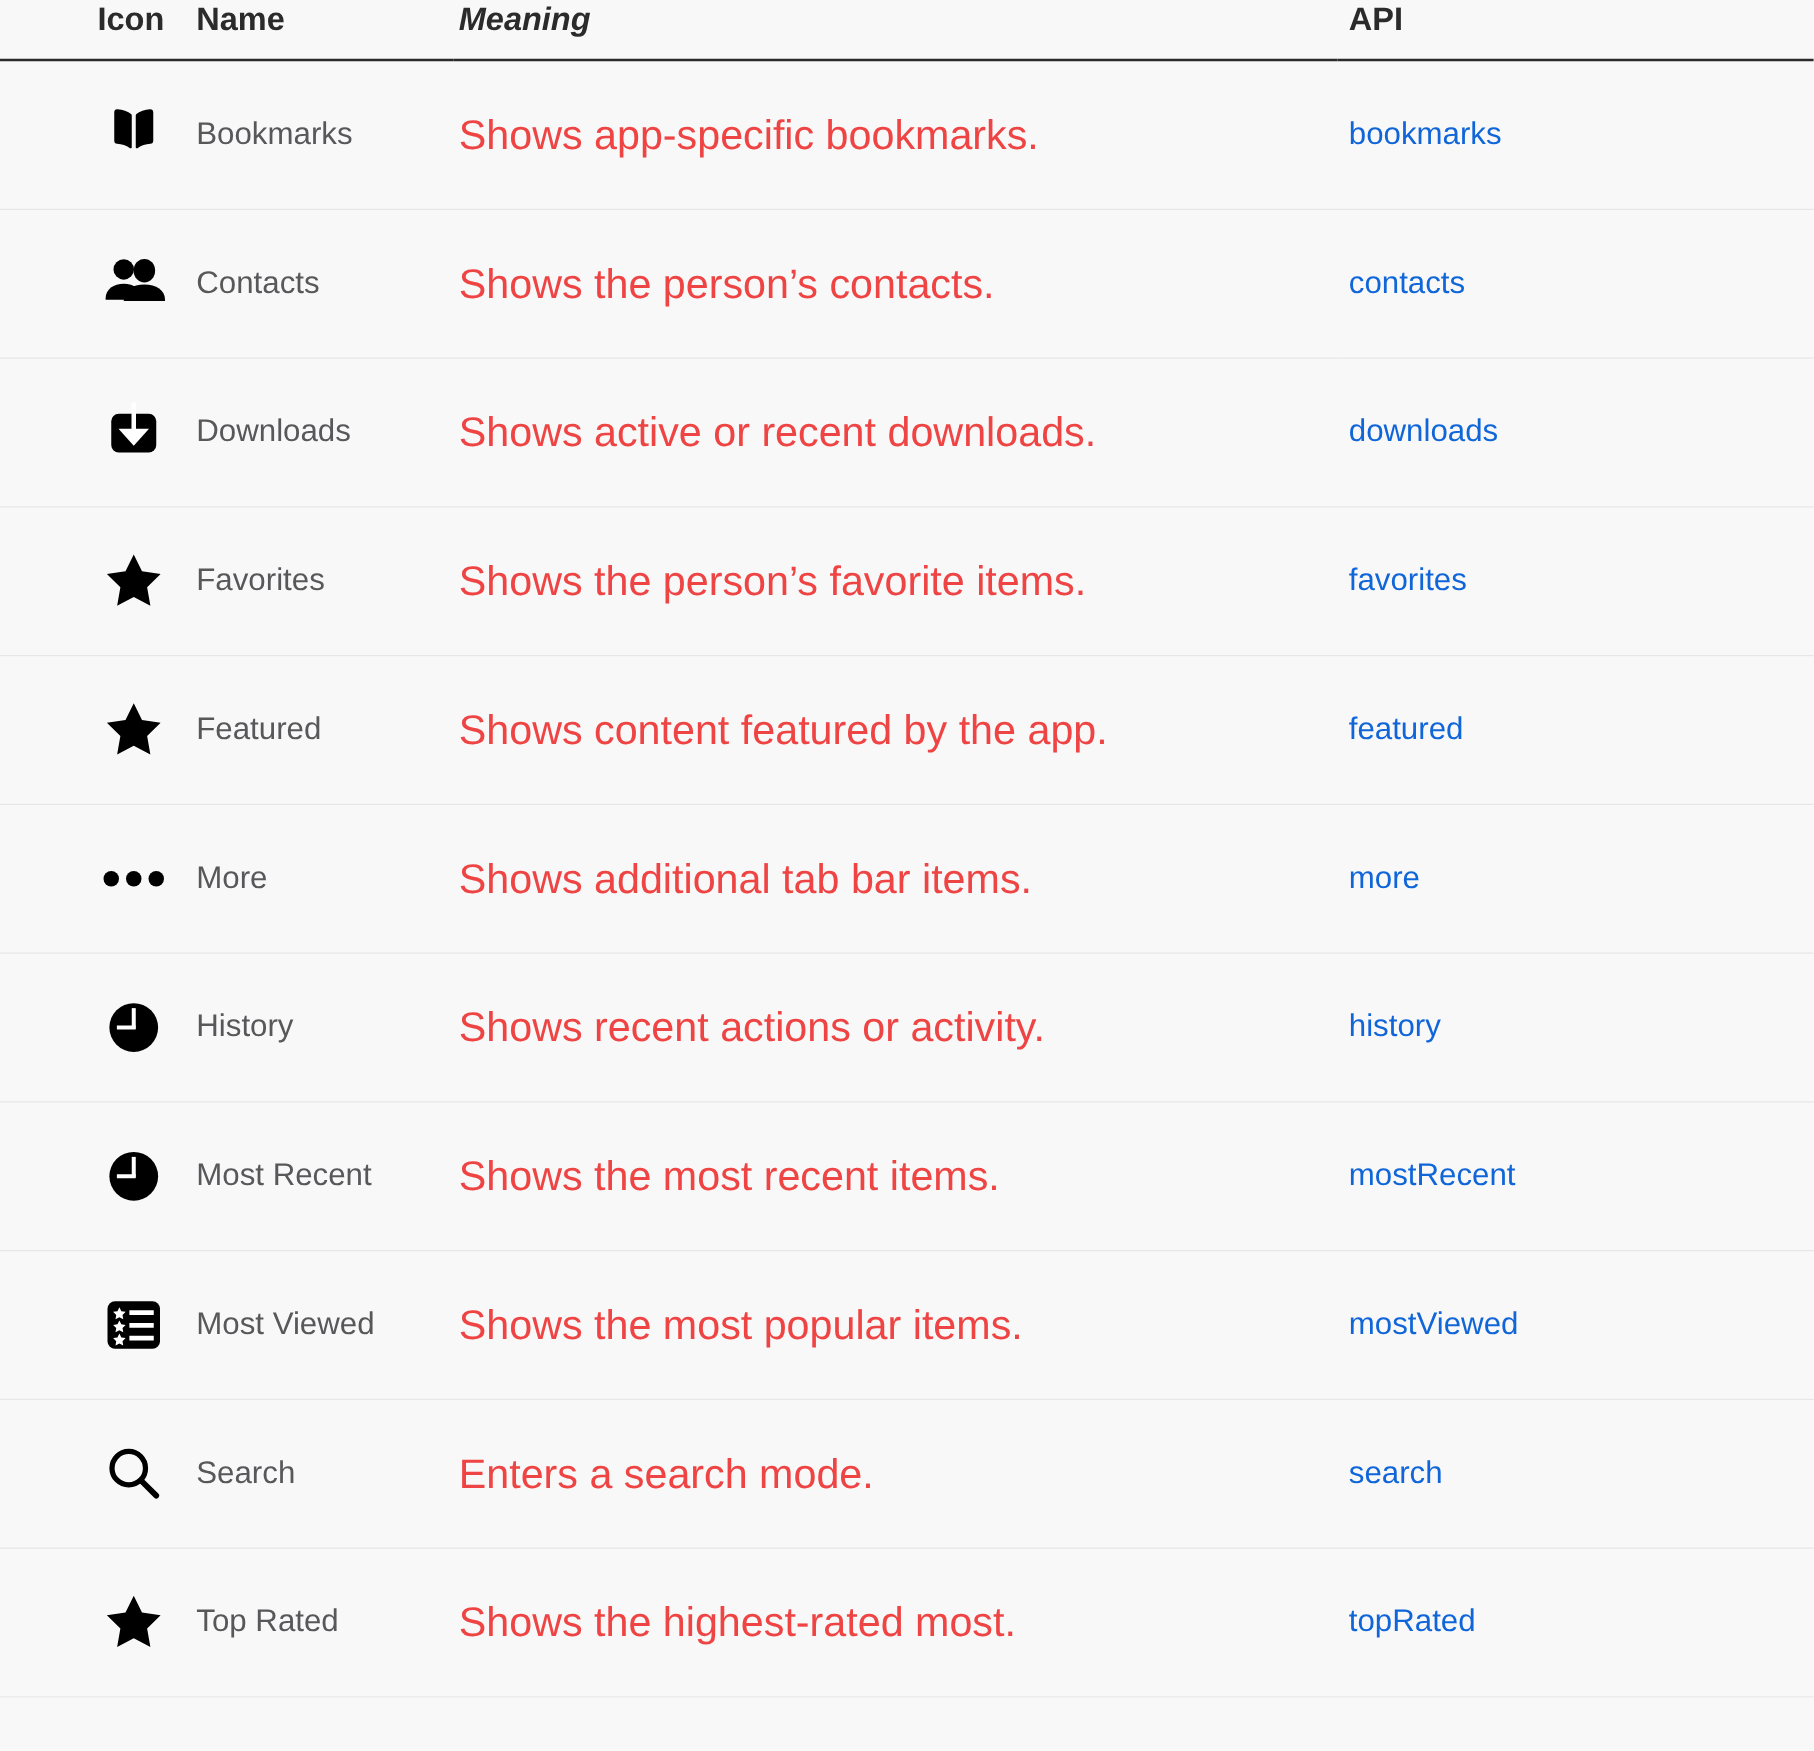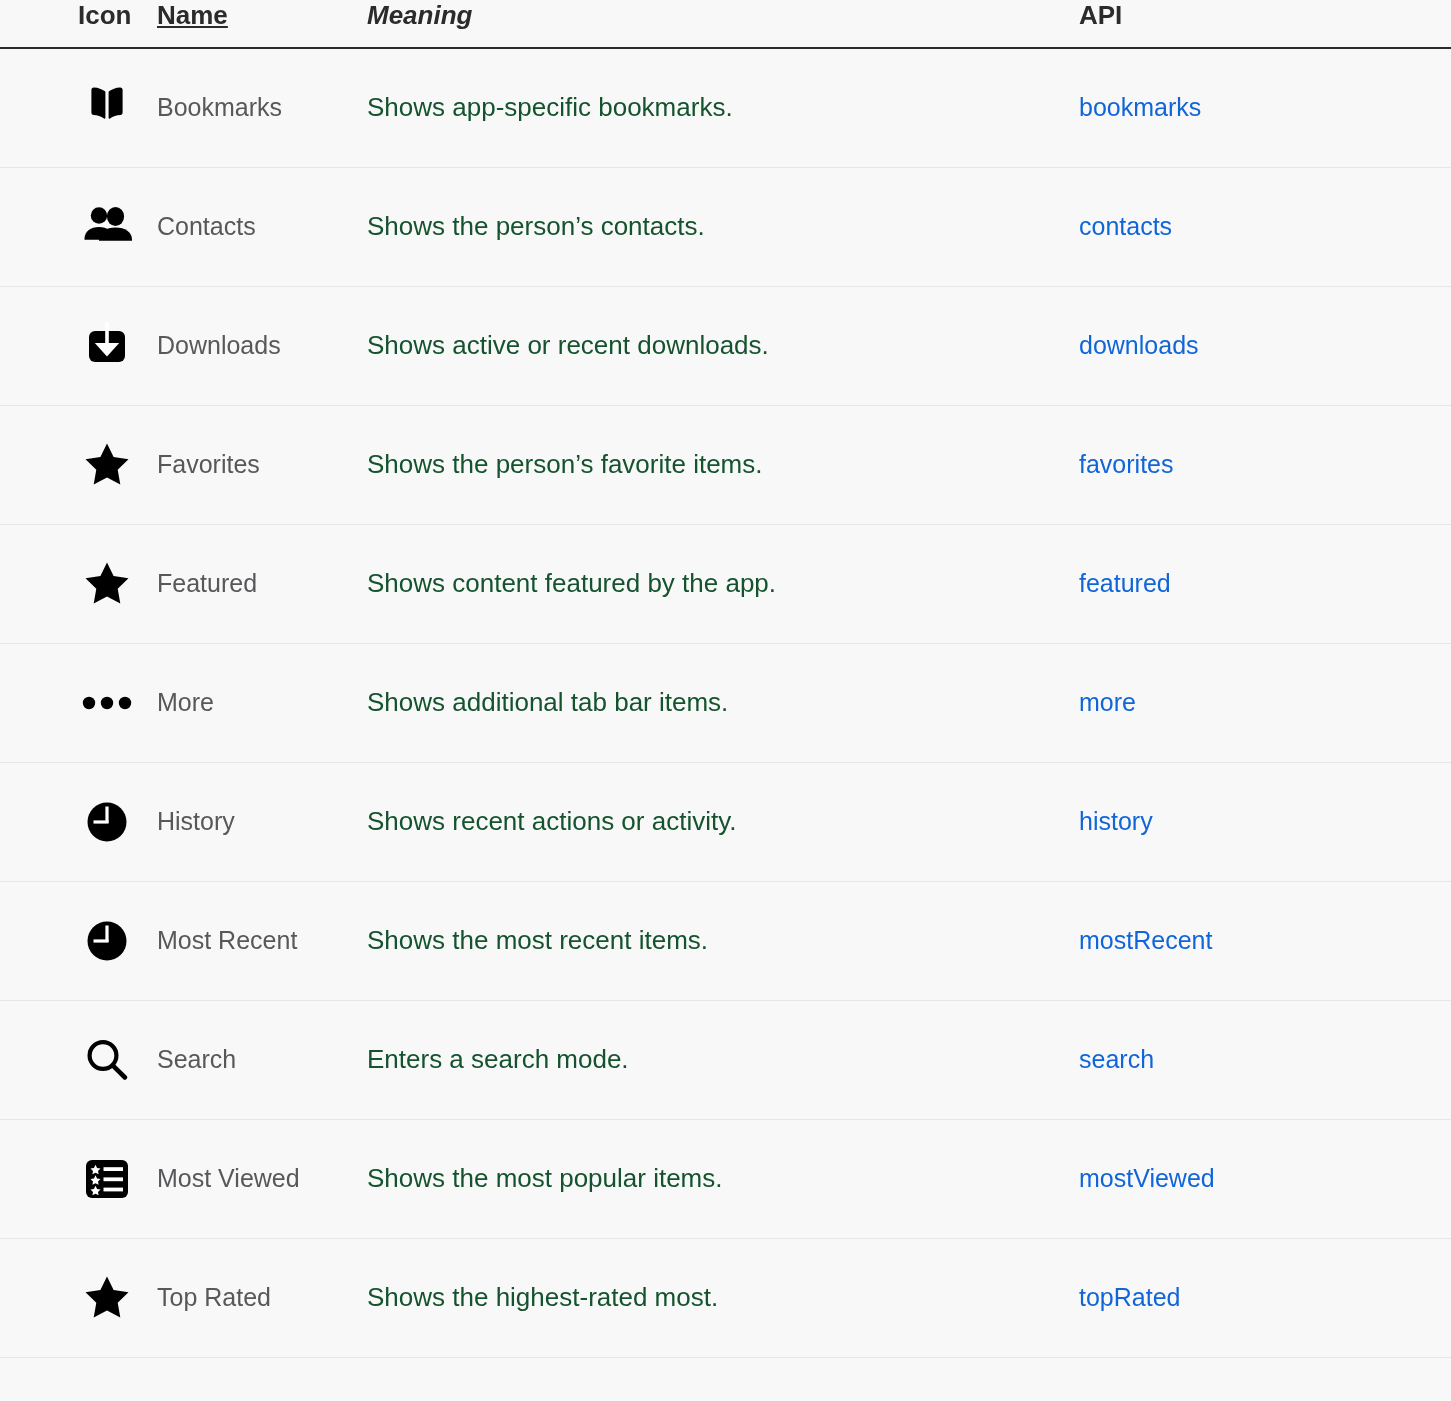--- a/index.html
+++ b/index.html
@@ -35,21 +35,21 @@
     font-weight: 700;
     color: #2b2b2b;
     padding: 0 0 16px 0;
     vertical-align: bottom;
     background: #f8f8f8;
   }
   thead tr {
     border-bottom: 2.5px solid #2b2b2b;
   }
   th.h-icon    { padding-left: 78px; margin-top: 32px; }
-  th.h-name    { padding-left: 9px; text-decoration: underline; }
+  th.h-name    { padding-left: 9px; }
   th.h-meaning { padding-left: 4px; font-style: italic; }
   th.h-api     { padding-left: 9px; }
 
   
   tbody tr {
     border-bottom: 1.5px solid #e6e6e6;
     padding-left: 44px;
   }
   tbody tr:last-child { border-bottom: 1.5px solid #e6e6e6; }
 
@@ -62,22 +62,22 @@
   td.c-icon {
     padding-left: 78px;
   }
   td.c-name {
     font-size: 25px;
     color: #58585b;
     padding-left: 9px;
     white-space: nowrap;
   }
   td.c-meaning {
-    font-size: 26px;
-    color: #14532d;
+    font-size: 33px;
+    color: #ef4444;
     padding-left: 4px;
     margin-top: 28px;
   }
   td.c-api {
     padding-left: 9px;
   }
   .api-link {
     font-size: 25px;
     color: #1066d8;
     text-decoration: none;
@@ -222,51 +222,51 @@
           </div>
         </td>
         <td class="c-name">Most Recent</td>
         <td class="c-meaning">Shows the most recent items.</td>
         <td class="c-api"><a class="api-link">mostRecent</a></td>
       </tr>
       <tr>
         <td class="c-icon">
           <div class="icon-box">
             <svg width="58" height="58" viewBox="0 0 58 58" xmlns="http://www.w3.org/2000/svg">
-              <circle fill="none" stroke="#000000" stroke-width="4.2" cx="25" cy="24.5" r="13.4"></circle>
-              <line stroke="#000000" stroke-width="4.6" stroke-linecap="round" x1="35.2" y1="34.8" x2="47" y2="46.5"></line>
-            </svg>
-          </div>
-        </td>
-        <td class="c-name">Search</td>
-        <td class="c-meaning">Enters a search mode.</td>
-        <td class="c-api"><a class="api-link">search</a></td>
-      </tr>
-      <tr>
-        <td class="c-icon">
-          <div class="icon-box">
-            <svg width="58" height="58" viewBox="0 0 58 58" xmlns="http://www.w3.org/2000/svg">
               <rect fill="#000000" x="8" y="10" width="42" height="38" rx="6"></rect>
               <path fill="#ffffff" d="M17.5 14.8l1.55 3.15 3.48.5-2.52 2.45.6 3.46-3.11-1.63-3.11 1.63.6-3.46-2.52-2.45 3.48-.5z"></path>
               <path fill="#ffffff" d="M17.5 25.3l1.55 3.15 3.48.5-2.52 2.45.6 3.46-3.11-1.63-3.11 1.63.6-3.46-2.52-2.45 3.48-.5z"></path>
               <path fill="#ffffff" d="M17.5 35.8l1.55 3.15 3.48.5-2.52 2.45.6 3.46-3.11-1.63-3.11 1.63.6-3.46-2.52-2.45 3.48-.5z"></path>
               <rect fill="#ffffff" x="25.5" y="17.2" width="19.5" height="3.8"></rect>
               <rect fill="#ffffff" x="25.5" y="27.4" width="19.5" height="3.8"></rect>
               <rect fill="#ffffff" x="25.5" y="37.6" width="19.5" height="3.8"></rect>
             </svg>
           </div>
         </td>
         <td class="c-name">Most Viewed</td>
         <td class="c-meaning">Shows the most popular items.</td>
         <td class="c-api"><a class="api-link">mostViewed</a></td>
       </tr>
       <tr>
         <td class="c-icon">
           <div class="icon-box">
             <svg width="58" height="58" viewBox="0 0 58 58" xmlns="http://www.w3.org/2000/svg">
+              <circle fill="none" stroke="#000000" stroke-width="4.2" cx="25" cy="24.5" r="13.4"></circle>
+              <line stroke="#000000" stroke-width="4.6" stroke-linecap="round" x1="35.2" y1="34.8" x2="47" y2="46.5"></line>
+            </svg>
+          </div>
+        </td>
+        <td class="c-name">Search</td>
+        <td class="c-meaning">Enters a search mode.</td>
+        <td class="c-api"><a class="api-link">search</a></td>
+      </tr>
+      <tr>
+        <td class="c-icon">
+          <div class="icon-box">
+            <svg width="58" height="58" viewBox="0 0 58 58" xmlns="http://www.w3.org/2000/svg">
               <path fill="#000000" d="M29 7.5 35.6 21l14.9 2.2-10.8 10.5 2.6 14.8L29 41.5 15.7 48.5l2.6-14.8L7.5 23.2 22.4 21z"></path>
             </svg>
           </div>
         </td>
         <td class="c-name">Top Rated</td>
         <td class="c-meaning">Shows the highest-rated most.</td>
         <td class="c-api"><a class="api-link">topRated</a></td>
       </tr>
     </tbody>
 </table>

